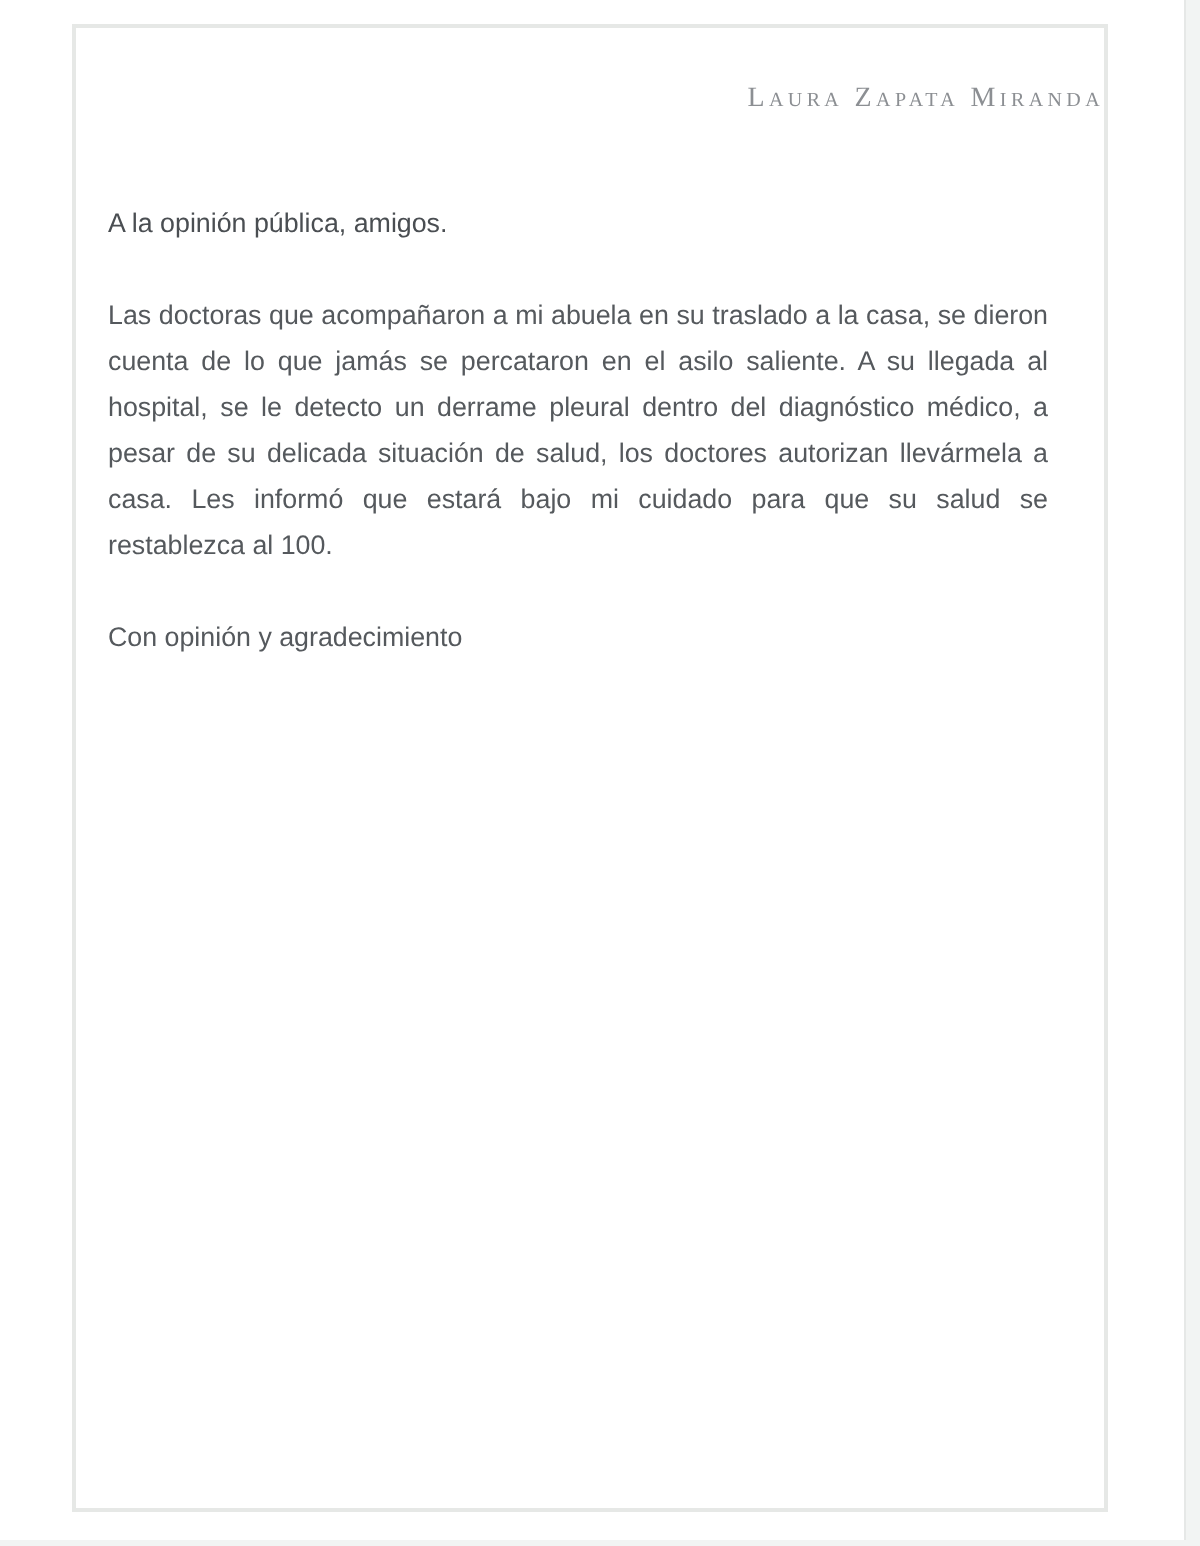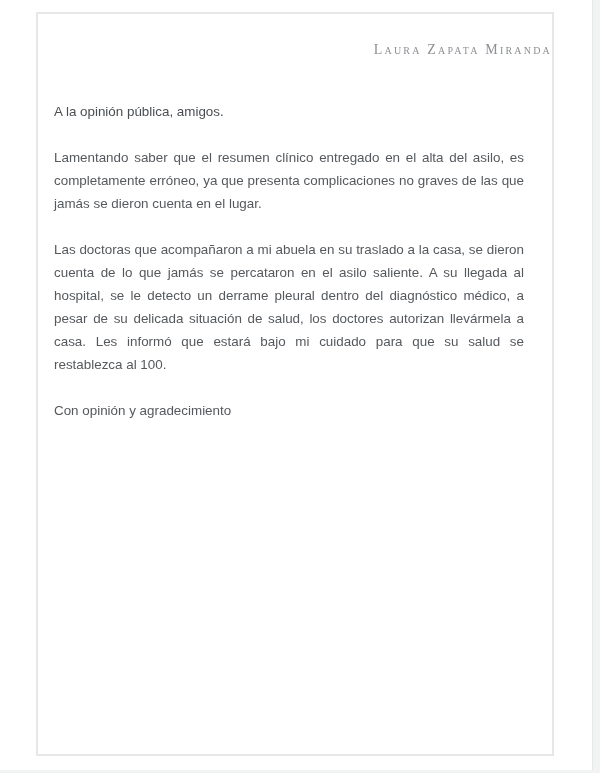--- a/index.html
+++ b/index.html
@@ -78,17 +78,16 @@
 <body>
 
 <div class="right-strip"></div>
 <div class="bottom-strip"></div>
 
 <div class="page">
   <div class="letterhead">Laura Zapata Miranda</div>
 
   <div class="body-text">
     <p class="greeting">A la opinión pública, amigos.</p>
-    <p>Lamentando saber que el resumen clínico entregado en el alta del asilo, es completamente erróneo, ya que presenta complicaciones no graves de las que jamás se dieron cuenta en el lugar.</p>
     <p>Las doctoras que acompañaron a mi abuela en su traslado a la casa, se dieron cuenta de lo que jamás se percataron en el asilo saliente. A su llegada al hospital, se le detecto un derrame pleural dentro del diagnóstico médico, a pesar de su delicada situación de salud, los doctores autorizan llevármela a casa.  Les informó que estará bajo mi cuidado para que su salud se restablezca al 100.</p>
     <p class="tight">Con opinión y agradecimiento</p>
   </div>
 </div>
 
 </body></html>

